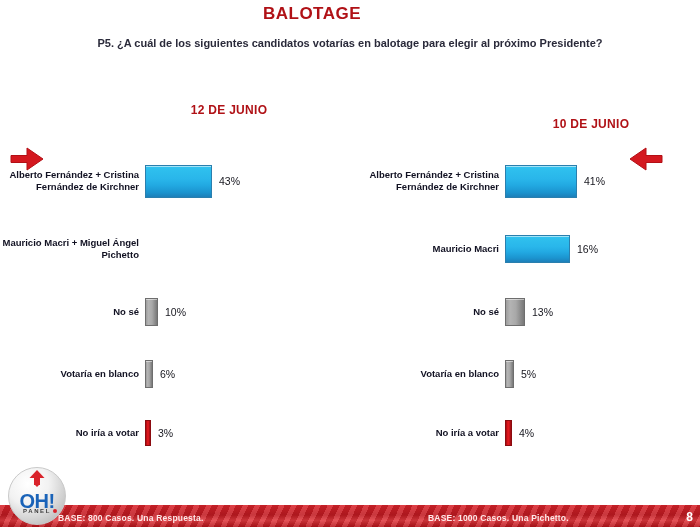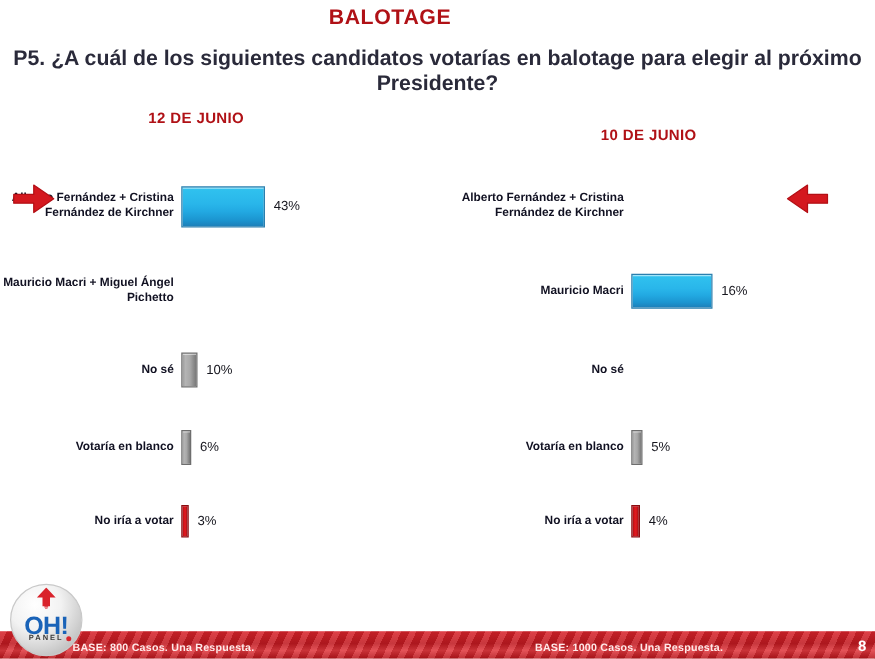--- a/index.html
+++ b/index.html
@@ -27,31 +27,32 @@
     font-weight: bold;
     color: #b01116;
     letter-spacing: 0.5px;
   }
   .question {
     position: absolute;
     top: 37px;
     left: 0;
     width: 700px;
     text-align: center;
-    font-size: 17px;
+    font-size: 11px;
     font-weight: bold;
     color: #2a2a3a;
   }
 
   
   .panel {
     position: absolute;
-    top: 78px;
+    top: 94px;
     width: 350px;
     height: 380px;
+    padding-left: 48px;
   }
   .panel-left  { left: 0; }
   .panel-right { left: 350px; }
 
   .panel-date {
     position: absolute;
     top: 9px;
     width: 100%;
     text-align: center;
     font-size: 12px;
@@ -280,35 +281,43 @@
 </div>
 
 <div class="panel panel-right">
   <div class="panel-date">10 DE JUNIO</div>
   <div class="rows">
 
     <div class="row" style="top:16px;height:62px;">
       <div class="row-label">
         <span>Alberto Fernández + Cristina Fernández de Kirchner</span>
       </div>
+      <div class="bar-wrap">
+        <div class="bar blue" style="width:72px;height:33px;"></div>
+        <div class="bar-value">41%</div>
+      </div>
     </div>
 
     <div class="row" style="top:92px;height:46px;">
       <div class="row-label">
         <span>Mauricio Macri</span>
       </div>
       <div class="bar-wrap">
         <div class="bar blue" style="width:65px;height:28px;"></div>
         <div class="bar-value">16%</div>
       </div>
     </div>
 
     <div class="row" style="top:158px;height:40px;">
       <div class="row-label">
         <span>No sé</span>
+      </div>
+      <div class="bar-wrap">
+        <div class="bar gray" style="width:20px;height:28px;"></div>
+        <div class="bar-value">13%</div>
       </div>
     </div>
 
     <div class="row" style="top:220px;height:40px;">
       <div class="row-label">
         <span>Votaría en blanco</span>
       </div>
       <div class="bar-wrap">
         <div class="bar gray" style="width:9px;height:28px;"></div>
         <div class="bar-value">5%</div>
@@ -334,21 +343,21 @@
   </svg>
 </div>
 <div class="arrow arrow-right-chart">
   <svg width="34" height="26" viewBox="0 0 34 26">
     <path d="M33 9.5 L17 9.5 L17 2 L1 13 L17 24 L17 16.5 L33 16.5 Z" fill="#d4181f" stroke="#b30f15" stroke-width="1" stroke-linejoin="round"></path>
   </svg>
 </div>
 
 <div class="footer-band"></div>
 <div class="footer-text footer-text-left">BASE: 800 Casos. Una Respuesta.</div>
-<div class="footer-text footer-text-right">BASE: 1000 Casos. Una Respuesta.</div>
+<div class="footer-text footer-text-right">BASE: 1000 Casos. Una Pichetto.</div>
 <div class="page-number">8</div>
 
 <div class="logo">
   <div class="logo-disc"></div>
   <div class="logo-arrow">
     <svg width="16" height="17" viewBox="0 0 16 17">
       <path d="M8 0 L15.5 8 L11 8 L11 15 L5 15 L5 8 L0.5 8 Z" fill="#d9232b"></path>
       <path d="M6.5 15.5 L9.5 15.5 M7 17 L9 17" stroke="#d9232b" stroke-width="1"></path>
     </svg>
   </div>

